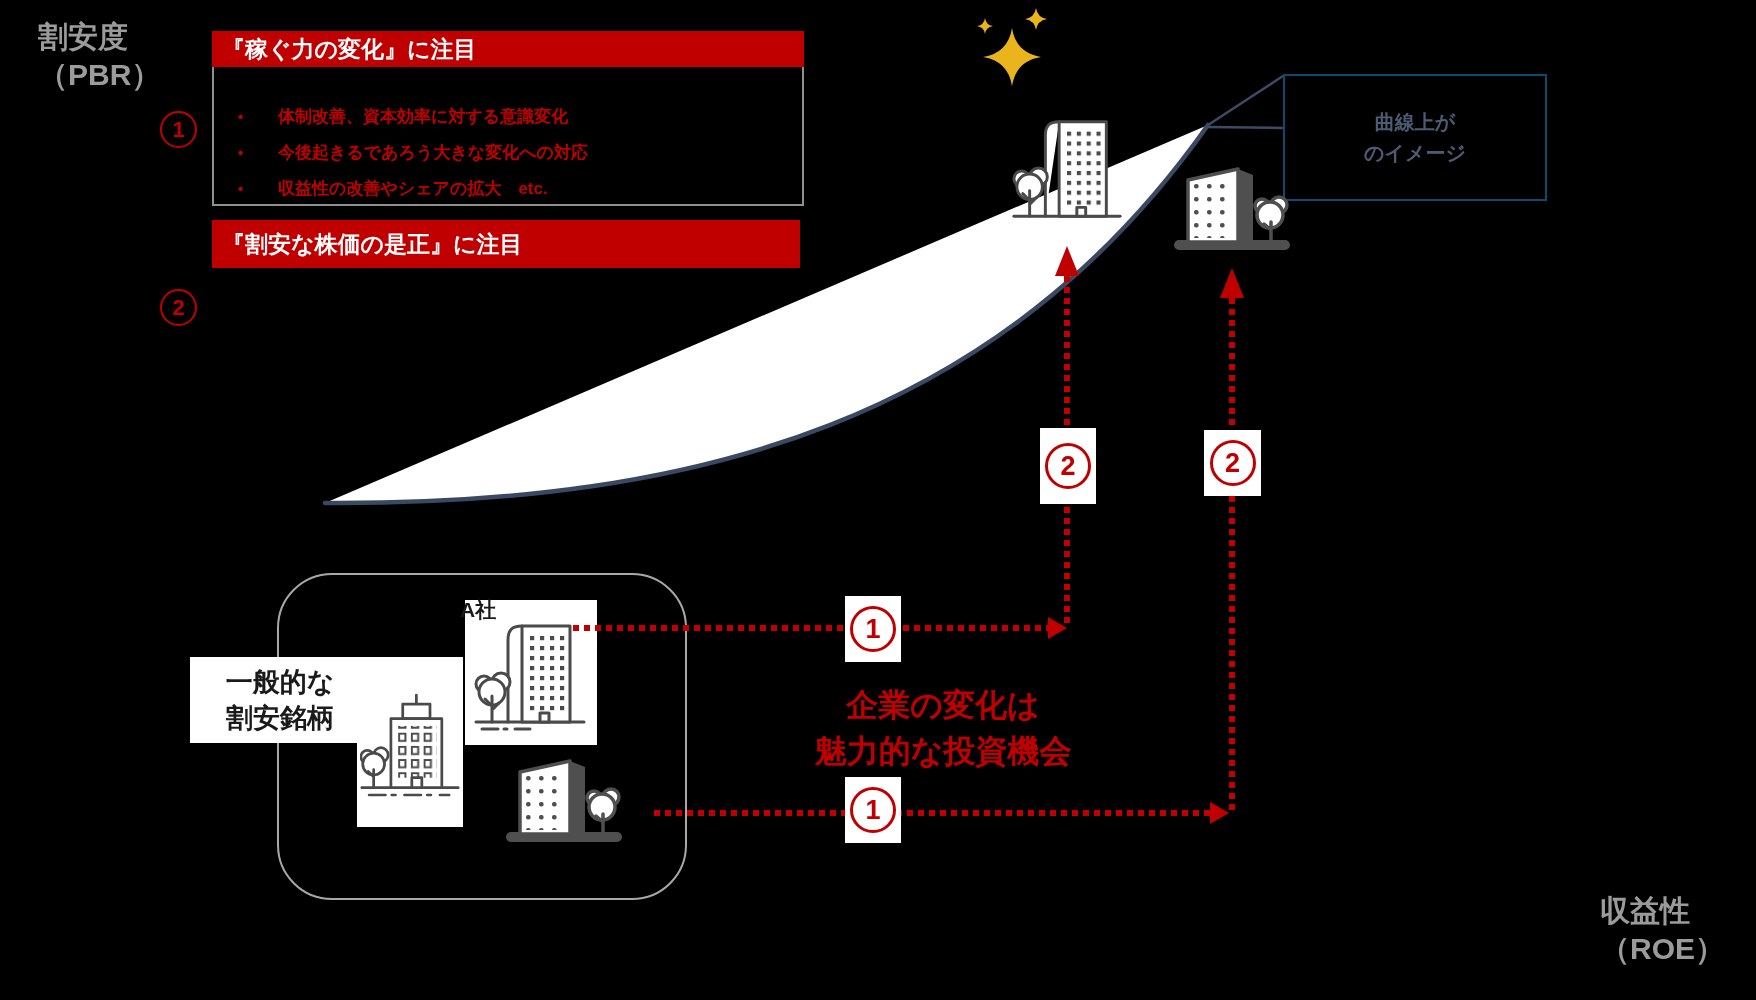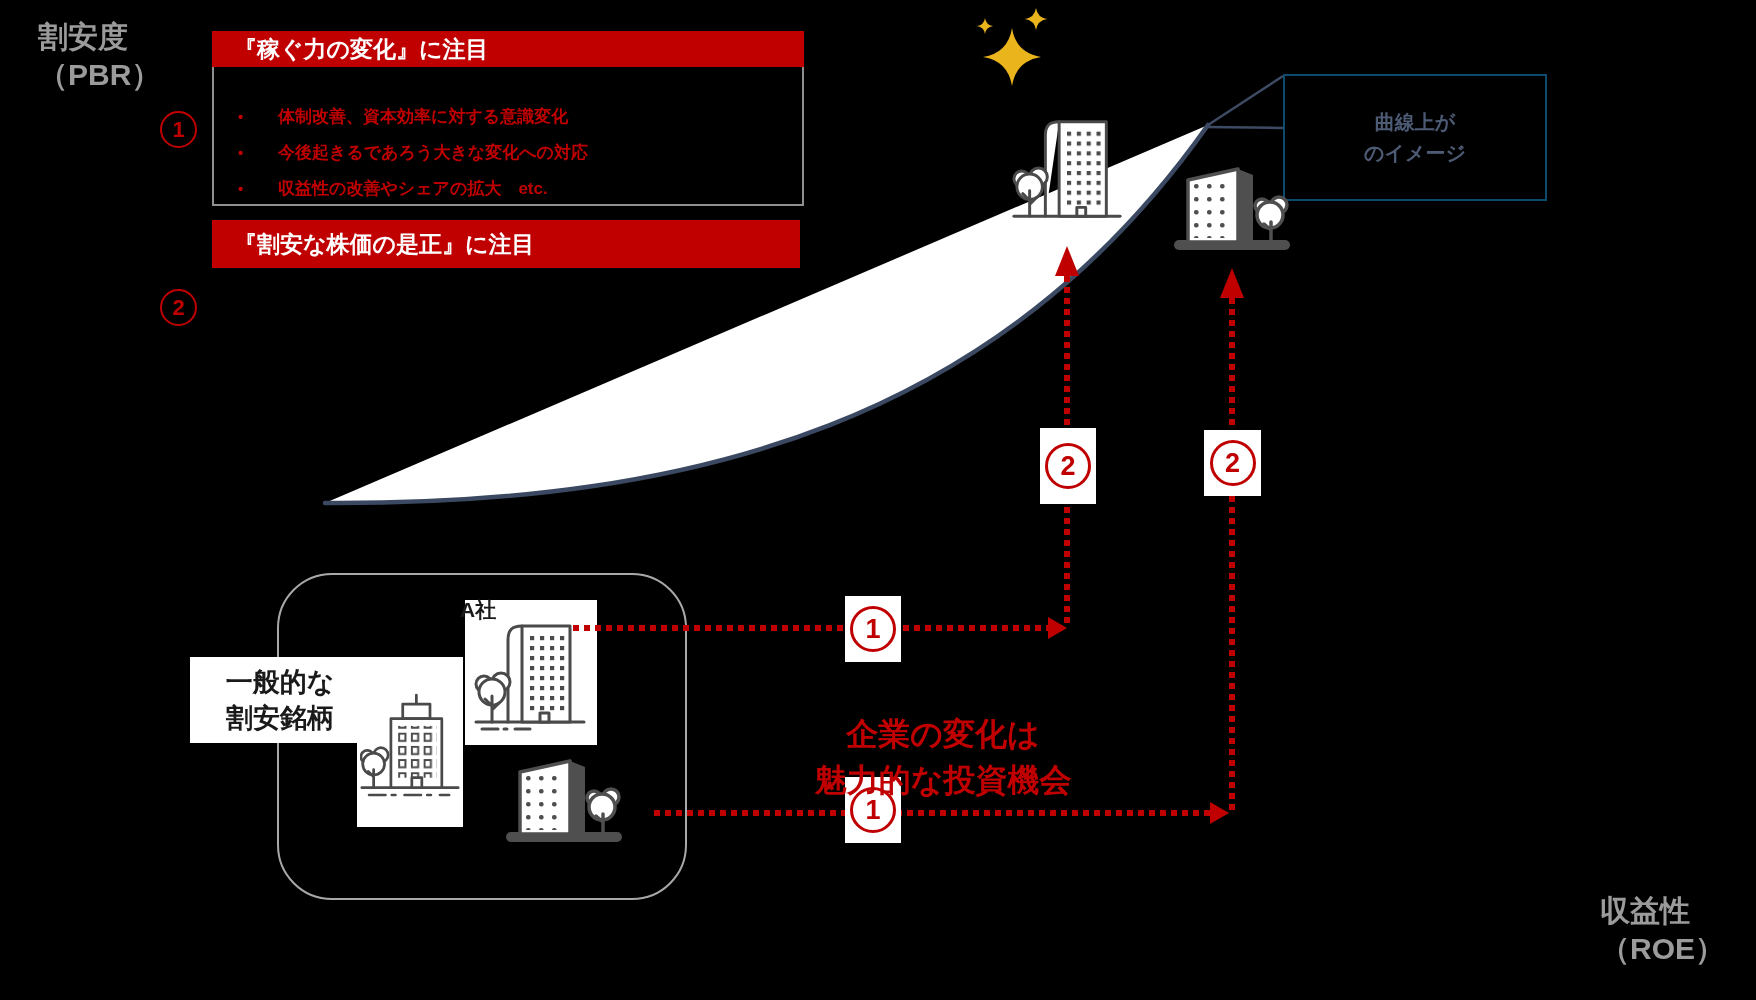--- a/index.html
+++ b/index.html
@@ -3,21 +3,21 @@
 <meta charset="utf-8">
 <style>
   html,body{margin:0;padding:0;background:#000;}
   .stage{position:relative;width:1756px;height:1000px;background:#000;overflow:hidden;
          font-family:"Liberation Sans","DejaVu Sans",sans-serif;}
   .abs{position:absolute;}
   
   .axis-label{color:#9b9b9b;font-weight:bold;font-size:30px;line-height:38px;}
   
   .focus-header{background:#c00000;color:#ffffff;font-weight:bold;font-size:23px;
-                display:flex;align-items:center;padding-left:22px;}
+                display:flex;align-items:center;padding-left:10px;}
   .focus-body{border:2px solid #8f8f8f;border-top:none;color:#c00000;font-weight:bold;
               font-size:17px;}
   .focus-body.dark{background:transparent;}
   .focus-body.light{background:#ffffff;}
   .bullet{display:flex;line-height:36px;}
   .bullet::before{content:"\2022";flex:0 0 64px;padding-left:24px;box-sizing:border-box;
                   font-size:15px;line-height:36px;}
   
   .cnum{display:flex;align-items:center;justify-content:center;border-radius:50%;
         color:#c00000;border:2.5px solid #c00000;font-weight:bold;background:transparent;}
@@ -35,21 +35,21 @@
                line-height:36px;text-align:center;display:flex;flex-direction:column;
                justify-content:center;}
   .company-label{color:#1a1a1a;font-weight:bold;font-size:21px;}
   
   .dot-h{height:6px;background-image:repeating-linear-gradient(90deg,#c00000 0 6px,transparent 6px 11px);}
   .dot-v{width:6px;background-image:repeating-linear-gradient(180deg,#c00000 0 6px,transparent 6px 11px);}
   .arr-right{width:0;height:0;border-top:11px solid transparent;border-bottom:11px solid transparent;
              border-left:19px solid #c00000;}
   .arr-up{width:0;height:0;border-left:12px solid transparent;border-right:12px solid transparent;
           border-bottom:30px solid #c00000;}
-  .message{color:#c00000;font-weight:bold;font-size:32px;line-height:46px;text-align:center;margin-top:29px;}
+  .message{color:#c00000;font-weight:bold;font-size:32px;line-height:46px;text-align:center;}
   svg{display:block;}
 </style>
 </head>
 <body>
 
 <div class="stage">
 
   <svg width="0" height="0" style="position:absolute" aria-hidden="true">
     <defs>
       <pattern id="winS" width="10" height="10" patternUnits="userSpaceOnUse">

